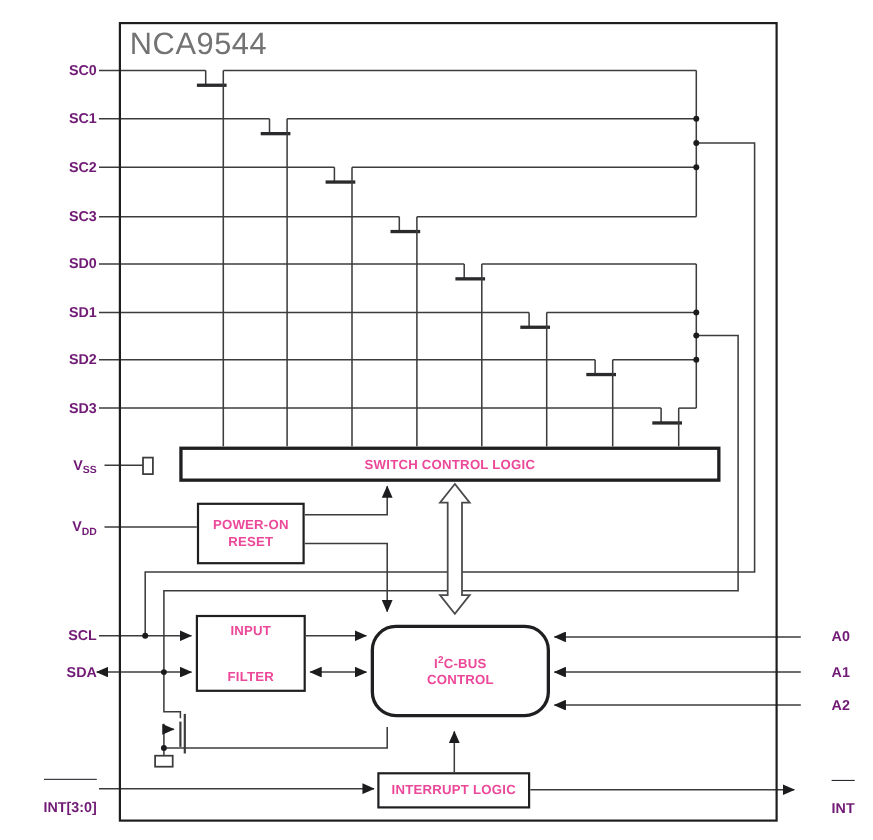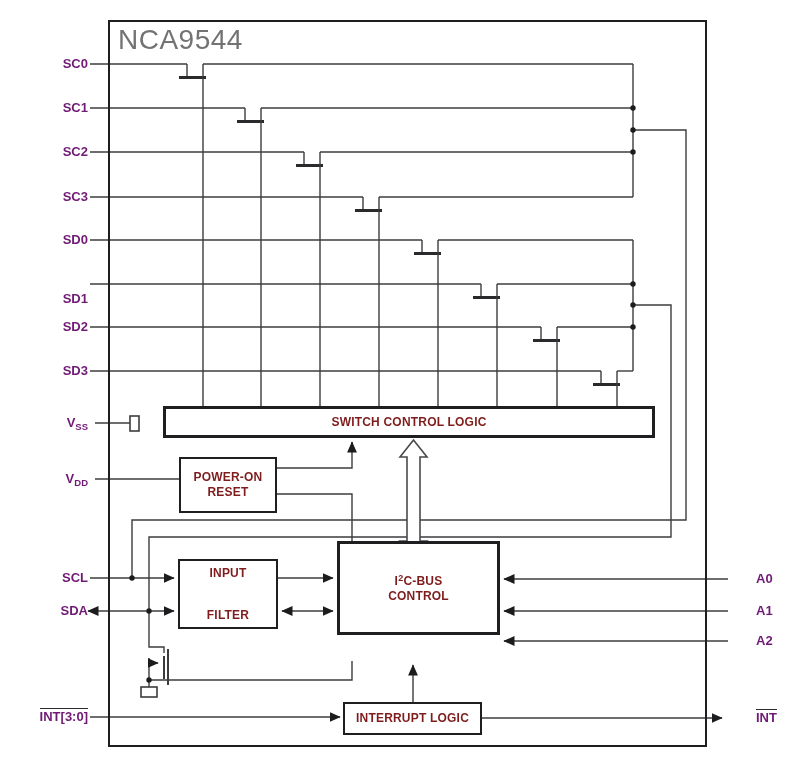--- a/index.html
+++ b/index.html
@@ -5,34 +5,34 @@
   html,body{margin:0;padding:0;background:#ffffff;}
   #stage{position:relative;width:794px;height:764px;background:#ffffff;
          font-family:"Liberation Sans",sans-serif;overflow:hidden;}
   #wires{position:absolute;left:0;top:0;width:794px;height:764px;}
   .outer-box{position:absolute;left:108px;top:20px;width:599px;height:727px;
              border:2.5px solid #1e1e20;box-sizing:border-box;}
   .title{position:absolute;left:118px;top:24px;font-size:28px;font-weight:500;
          color:#737373;letter-spacing:.5px;}
   .block{position:absolute;border:2.5px solid #1f1f21;box-sizing:border-box;
          display:flex;flex-direction:column;align-items:center;justify-content:center;
-         background:#ffffff;color:#7f1d1d;font-size:12px;font-weight:700;
+         background:#ffffff;color:#ec4899;font-size:12px;font-weight:700;
          text-align:center;line-height:1.25;letter-spacing:.2px;}
   .b-scl{left:163px;top:406px;width:492px;height:32px;border-width:3px;}
   .b-por{left:179px;top:457px;width:98px;height:56px;}
   .b-if {left:178px;top:559px;width:100px;height:70px;gap:27px;}
-  .b-i2c{left:337px;top:541px;width:163px;height:94px;border-width:3px;}
+  .b-i2c{left:337px;top:568px;width:163px;height:84px;border-width:3px;border-radius:23px;}
   .b-il {left:343px;top:702px;width:139px;height:33px;border-width:2px;}
   .pin{position:absolute;height:16px;line-height:16px;font-size:13px;font-weight:700;
        color:#701a75;white-space:nowrap;}
   .pin.l{right:706px;text-align:right;}
   .pin.r{left:756px;text-align:center;}
   .sub{font-size:9.5px;vertical-align:-3px;margin-top:24px;}
   .sup{font-size:9px;vertical-align:4px;}
-  .ovl{display:inline-block;border-top:1.6px solid #2a2a30;padding-top:1px;line-height:13px;}
+  .ovl{display:inline-block;border-top:1.6px solid #2a2a30;padding-top:18px;line-height:13px;}
 </style>
 </head>
 <body>
 
 <div id="stage">
 
   <svg id="wires" xmlns="http://www.w3.org/2000/svg" width="794" height="764" viewBox="0 0 794 764" stroke="#3c3c3e" stroke-width="1.4" fill="none">
     <defs>
       <marker id="ah" viewBox="0 0 8 7" refX="7.5" refY="3.5" markerWidth="8" markerHeight="7" orient="auto-start-reverse">
           <path d="M0,0L8,3.5L0,7Z" fill="#1c1c1e" stroke="none"></path>
@@ -173,21 +173,21 @@
   </div>
   <div class="block b-il">
     <span>INTERRUPT LOGIC</span>
   </div>
 
   <div class="pin l" style="top:56px">SC0</div>
   <div class="pin l" style="top:100px">SC1</div>
   <div class="pin l" style="top:144px">SC2</div>
   <div class="pin l" style="top:189px">SC3</div>
   <div class="pin l" style="top:232px">SD0</div>
-  <div class="pin l" style="top:291px">SD1</div>
+  <div class="pin l" style="top:276px">SD1</div>
   <div class="pin l" style="top:319px">SD2</div>
   <div class="pin l" style="top:363px">SD3</div>
   <div class="pin l" style="top:415px"><span>V</span><span class="sub">SS</span></div>
   <div class="pin l" style="top:471px"><span>V</span><span class="sub">DD</span></div>
   <div class="pin l" style="top:570px">SCL</div>
   <div class="pin l" style="top:603px">SDA</div>
   <div class="pin l" style="top:708px"><span class="ovl">INT[3:0]</span></div>
 
   <div class="pin r" style="top:571px">A0</div>
   <div class="pin r" style="top:603px">A1</div>

